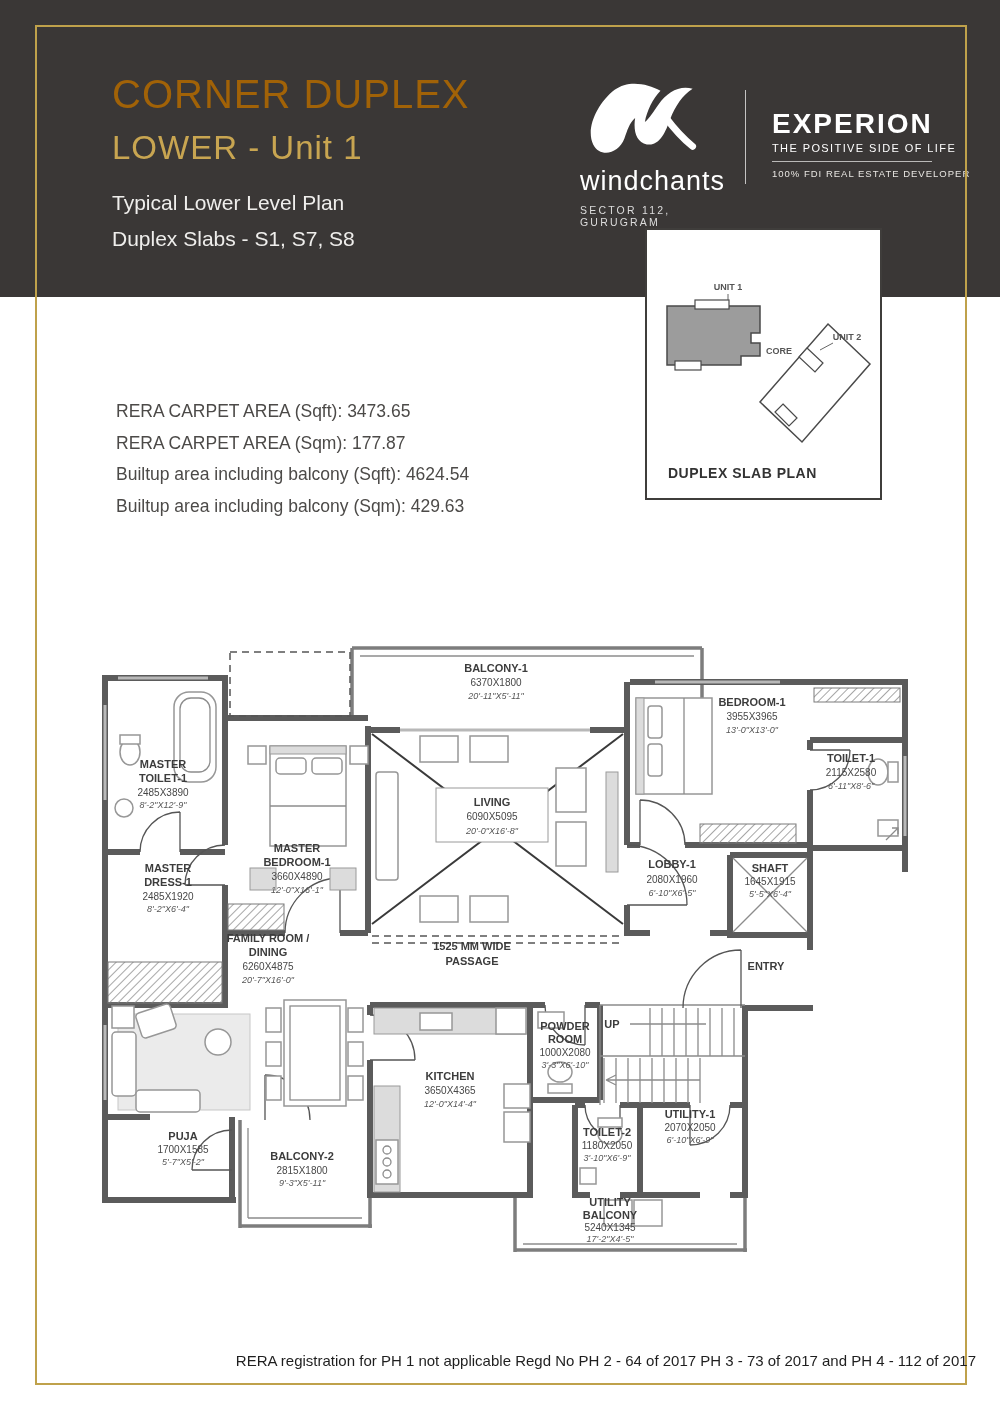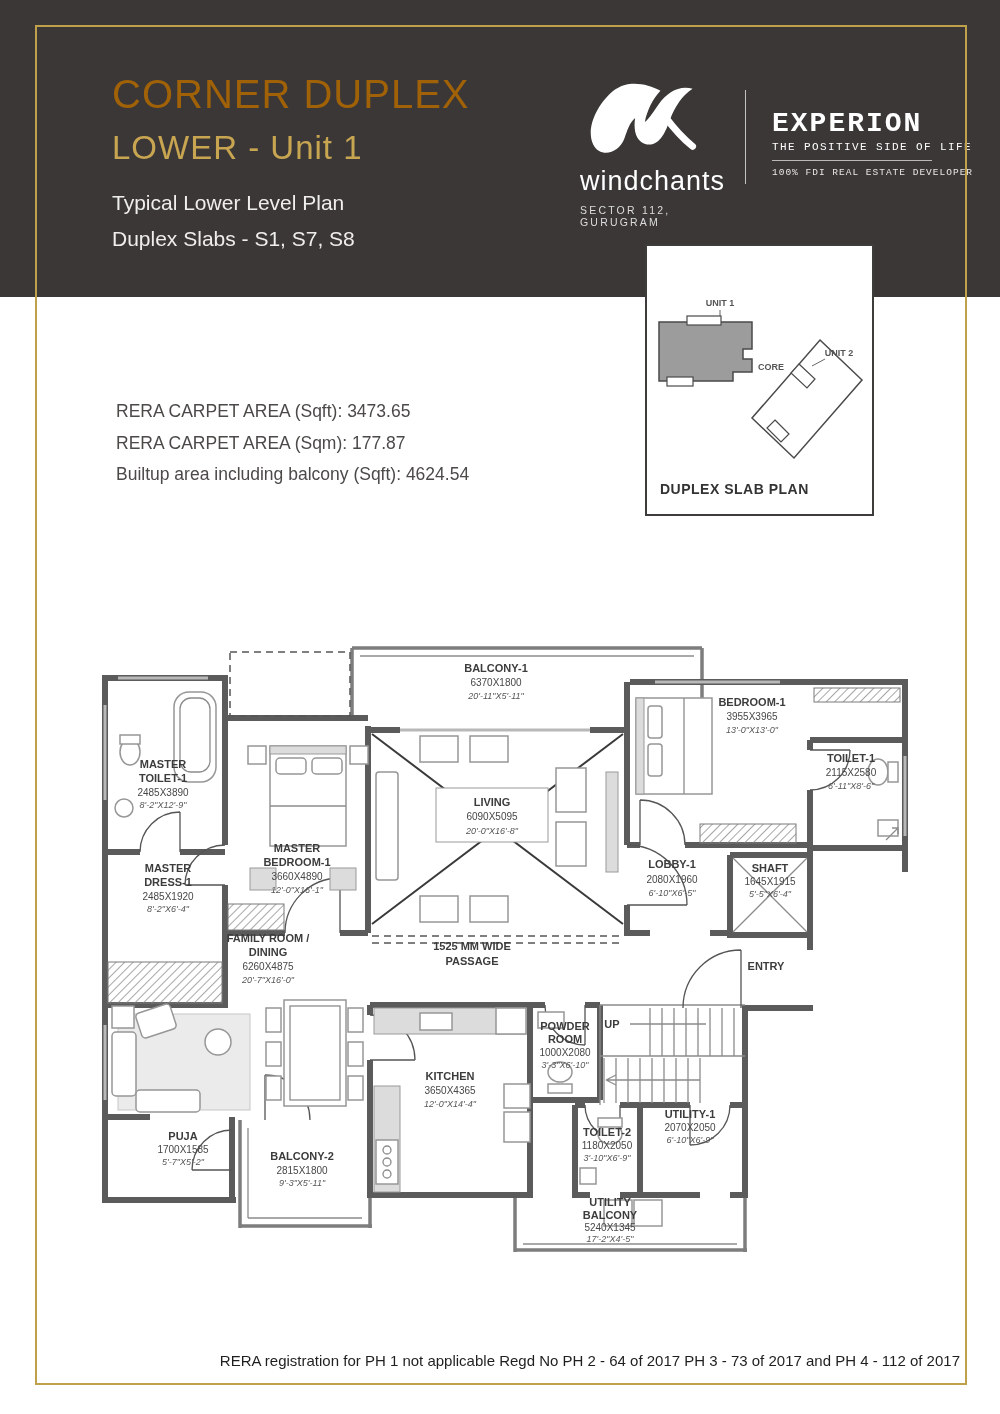--- a/index.html
+++ b/index.html
@@ -10,29 +10,29 @@
          border:2px solid #bfa14b;pointer-events:none;z-index:5;}
   .title-block{position:absolute;left:112px;top:72px;z-index:2;}
   .t1{font-size:40px;letter-spacing:1px;color:#a16207;}
   .t2{font-size:33px;letter-spacing:1px;color:#c8a551;margin-top:12px;}
   .t3{font-size:21px;color:#efeeec;margin-top:12px;}
   .t3.first{margin-top:24px;}
   .wind{position:absolute;left:580px;top:82px;width:150px;z-index:2;}
   .wind-name{font-size:27px;color:#fff;letter-spacing:1px;margin-top:2px;}
   .wind-loc{font-size:10.5px;color:#ddd;letter-spacing:2.2px;margin-top:7px;}
   .divider{position:absolute;left:745px;top:90px;height:94px;width:1px;background:rgba(255,255,255,.7);z-index:2;}
-  .exp{position:absolute;left:772px;top:108px;width:160px;z-index:2;font-family:Liberation Mono, monospace;}
+  .exp{position:absolute;left:772px;top:108px;width:160px;z-index:2;}
   .exp-name{font-size:28px;font-weight:bold;color:#fff;letter-spacing:2px;}
   .exp-tag{font-size:11px;color:#fff;letter-spacing:1.4px;margin-top:2px;white-space:nowrap;}
   .exp-rule{height:1px;background:rgba(255,255,255,.65);margin:7px 0 6px;}
   .exp-sub{font-size:9.5px;color:#e8e6e2;letter-spacing:1px;white-space:nowrap;}
-  .inset{position:absolute;left:645px;top:244px;width:225px;height:268px;background:#fff;
-         border:2px solid #3f3d3b;z-index:4;}
+  .inset{position:absolute;left:645px;top:228px;width:225px;height:268px;background:#fff;
+         border:2px solid #3f3d3b;z-index:4;padding-left:8px;}
   .areas{position:absolute;left:116px;top:396px;font-size:17.5px;color:#4c4a48;line-height:31.5px;z-index:2;}
-  .footer{position:absolute;left:40px;top:1352px;width:920px;text-align:right;
+  .footer{position:absolute;left:56px;top:1352px;width:920px;text-align:right;
           font-size:15px;color:#1f1f1f;z-index:6;}
   .plan-svg{position:absolute;left:0;top:0;z-index:1;}
   
   svg text{text-anchor:middle;font-family:"Liberation Sans",sans-serif;}
   .rn{font-size:11px;font-weight:bold;fill:#3c3c3c;}
   .rd{font-size:10px;fill:#474747;}
   .rf{font-size:9px;font-style:italic;fill:#565656;}
   .wall{stroke:#5b5b5b;stroke-width:6;fill:none;}
   .wall2{stroke:#7d7d7d;stroke-width:3.5;fill:none;}
   .thin{stroke:#8c8c8c;stroke-width:1.3;fill:none;}
@@ -97,20 +97,21 @@
       <text class="ins-txt" x="192" y="110">UNIT 2</text>
       <line x1="178" y1="113" x2="165" y2="120" stroke="#666" stroke-width="1"></line>
       <text class="cap" x="13" y="248">DUPLEX SLAB PLAN</text>
     </svg>
   </div>
 
   <div class="areas">
     <div>RERA CARPET AREA (Sqft): 3473.65</div>
     <div>RERA CARPET AREA (Sqm): 177.87</div>
     <div>Builtup area including balcony (Sqft): 4624.54</div>
+    <div>Builtup area including balcony (Sqm): 429.63</div>
   </div>
 
   <svg class="plan-svg" width="1000" height="1414" viewBox="0 0 1000 1414">
     <defs>
       <pattern id="hatchp" width="6" height="6" patternUnits="userSpaceOnUse" patternTransform="rotate(45)">
         <line x1="0" y1="0" x2="0" y2="6" stroke="#8a8a8a" stroke-width="1.5"></line>
       </pattern>
     </defs>
 
     <g>

